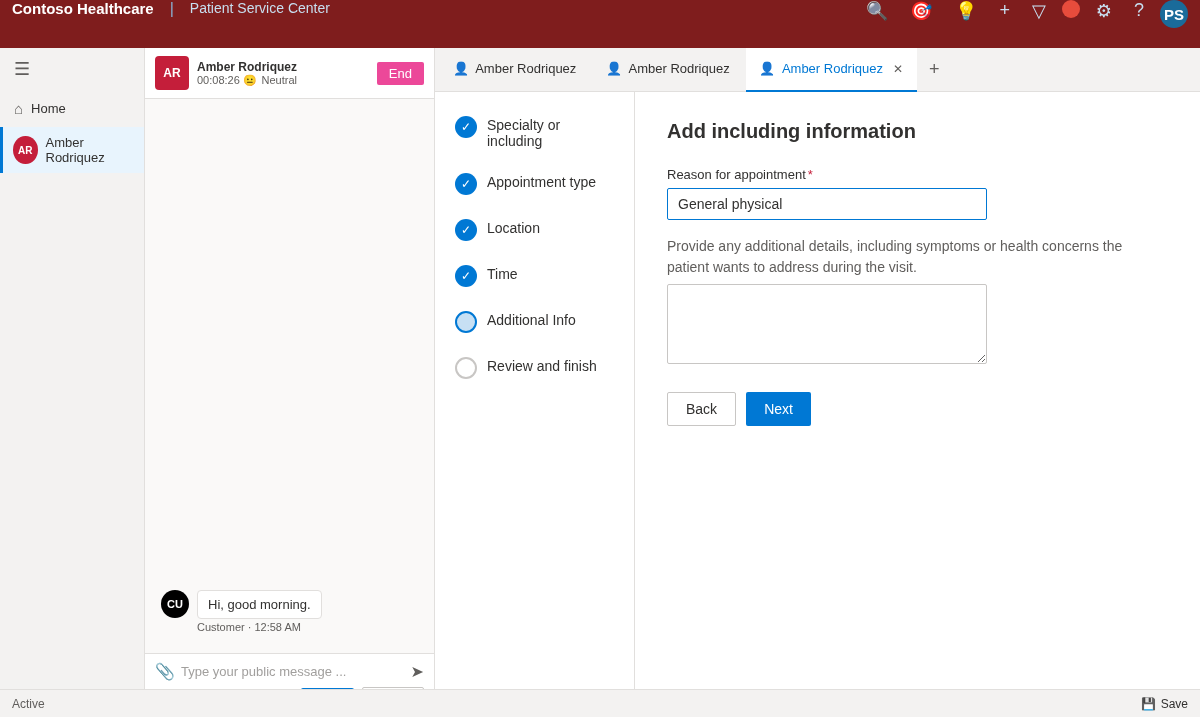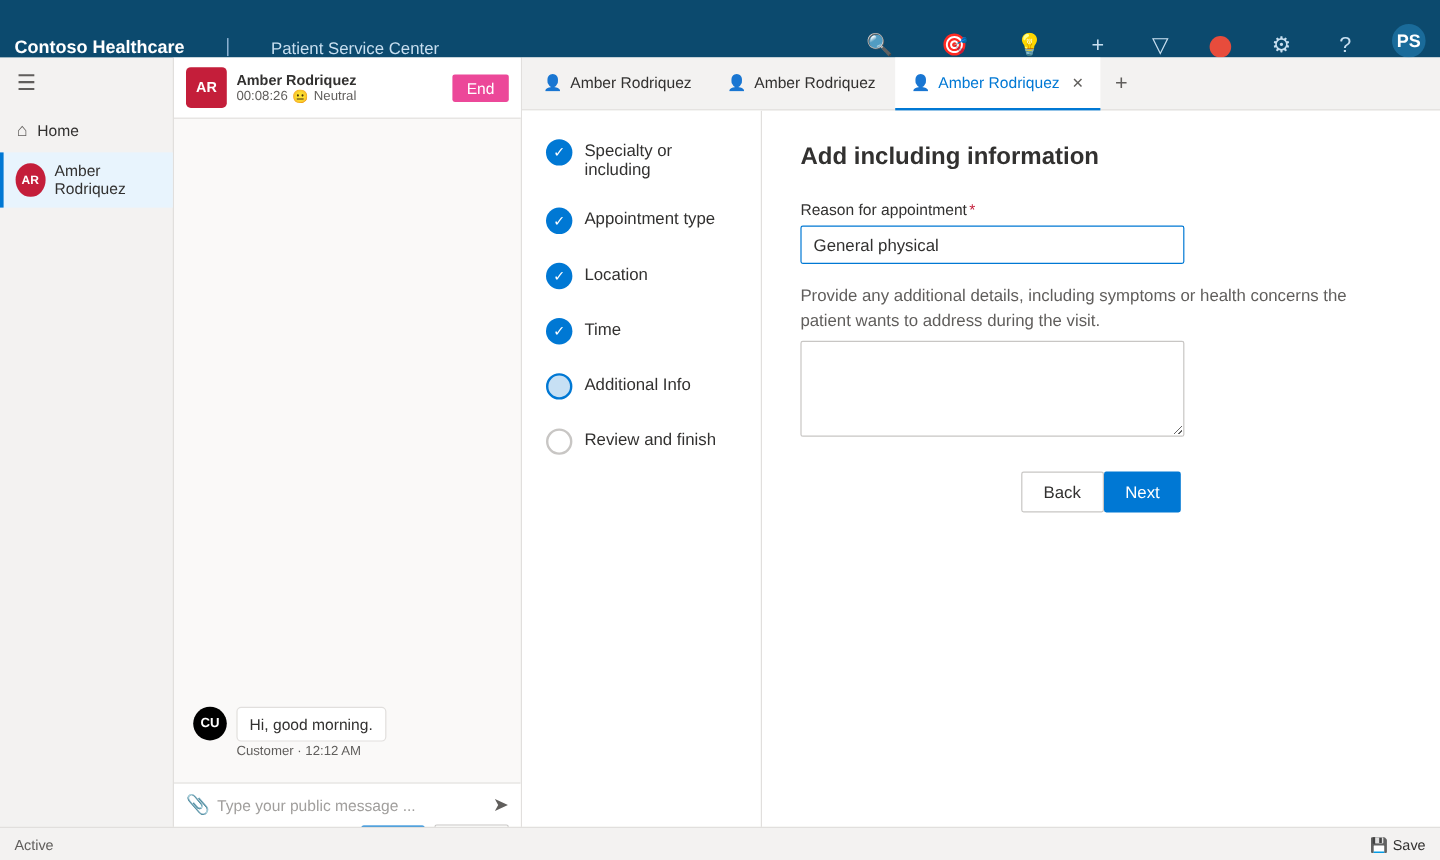--- a/index.html
+++ b/index.html
@@ -1,25 +1,25 @@
 <!DOCTYPE html>
 <html><head>
   <meta charset="utf-8">
   <style>
     * { box-sizing: border-box; margin: 0; padding: 0; font-family: 'Segoe UI', sans-serif; }
     body { width: 1200px; height: 717px; overflow: hidden; background: #f3f2f1; }
 
     
     .top-nav {
       height: 48px;
-      background: #0c4a6e;
-      display: flex;
-      align-items: flex-end;
+      background: #7f1d1d;
+      display: flex;
+      align-items: flex-start;
       padding: 0 12px;
-      gap: 28px;
+      gap: 10px;
     }
     .top-nav .brand { color: white; font-size: 15px; font-weight: 600; white-space: nowrap; }
     .top-nav .divider { color: #8ab0d0; margin: 0 6px; }
     .top-nav .sub-brand { color: #c8dff0; font-size: 14px; }
     .top-nav .spacer { flex: 1; }
     .top-nav .nav-icon { color: #c8dff0; font-size: 18px; margin: 0 6px; cursor: pointer; }
     .top-nav .red-dot {
       width: 18px; height: 18px; background: #e74c3c; border-radius: 50%;
       display: flex; align-items: center; justify-content: center;
     }
@@ -314,21 +314,21 @@
       border-radius: 2px;
       padding: 7px 10px;
       font-size: 14px;
       color: #323130;
       outline: none;
       resize: vertical;
     }
     .form-actions {
       margin-top: 24px;
       display: flex;
-      justify-content: center;
+      gap: 10px;
     }
     .back-btn {
       background: white;
       border: 1px solid #c8c6c4;
       border-radius: 2px;
       padding: 8px 18px;
       font-size: 14px;
       color: #323130;
       cursor: pointer;
     }
@@ -414,21 +414,21 @@
       </div>
       <button class="end-btn">End</button>
     </div>
 
     <div class="chat-area">
       <div class="chat-messages">
         <div class="chat-bubble-row">
           <div class="chat-bubble-avatar">CU</div>
           <div class="chat-bubble-content">
             <div class="chat-bubble-text">Hi, good morning.</div>
-            <div class="chat-bubble-meta">Customer · 12:12 AM</div>
+            <div class="chat-bubble-meta">Customer · 12:58 AM</div>
           </div>
         </div>
       </div>
 
       <div class="chat-input-area">
         <div class="chat-input-row">
           <span class="attach-icon">📎</span>
           <input class="chat-input-box" type="text" placeholder="Type your public message ..." style="">
           <span class="send-icon">➤</span>
         </div>

